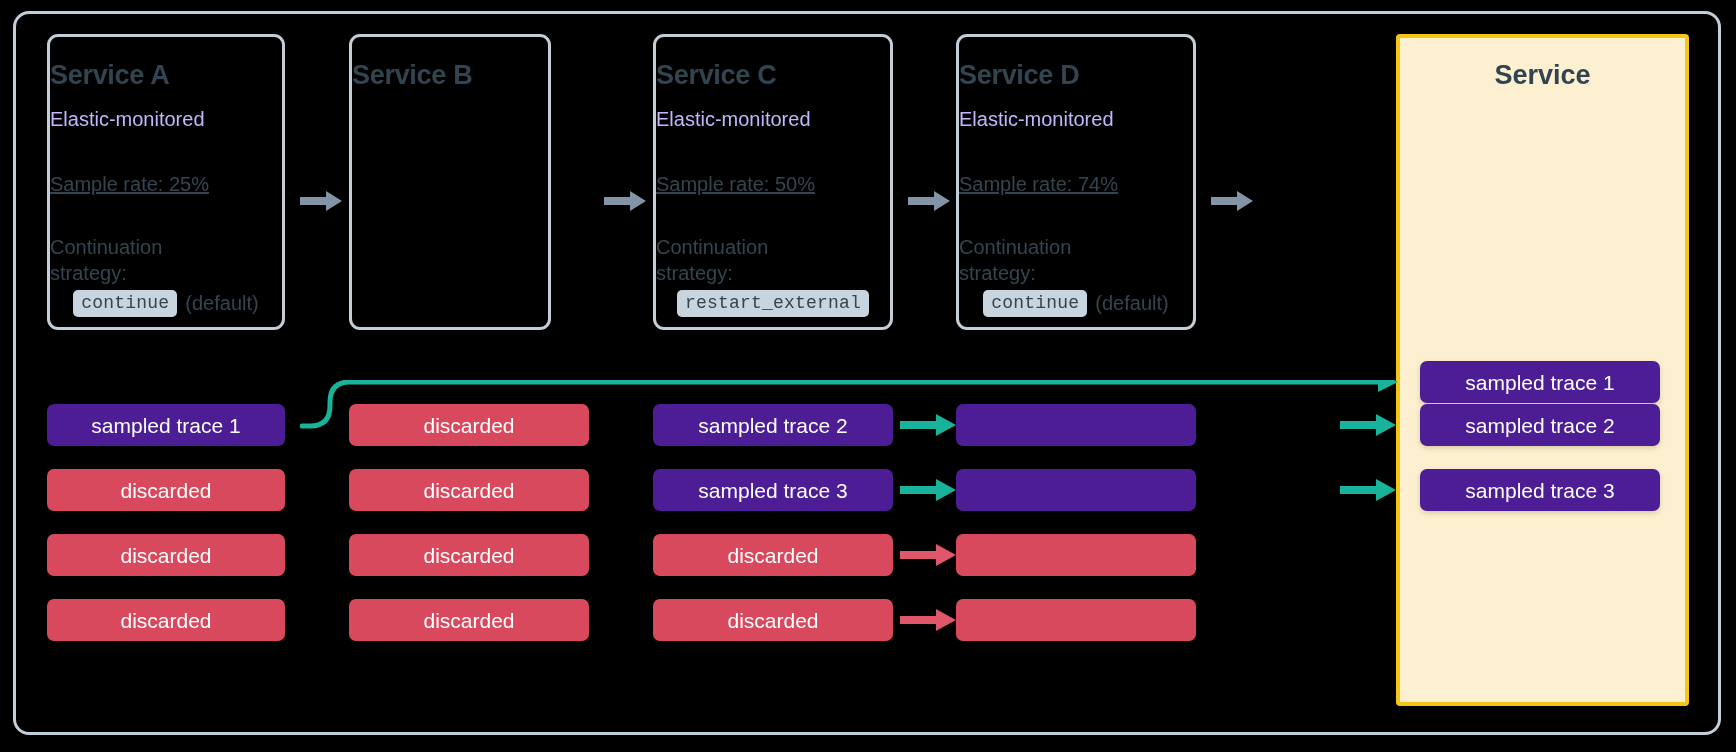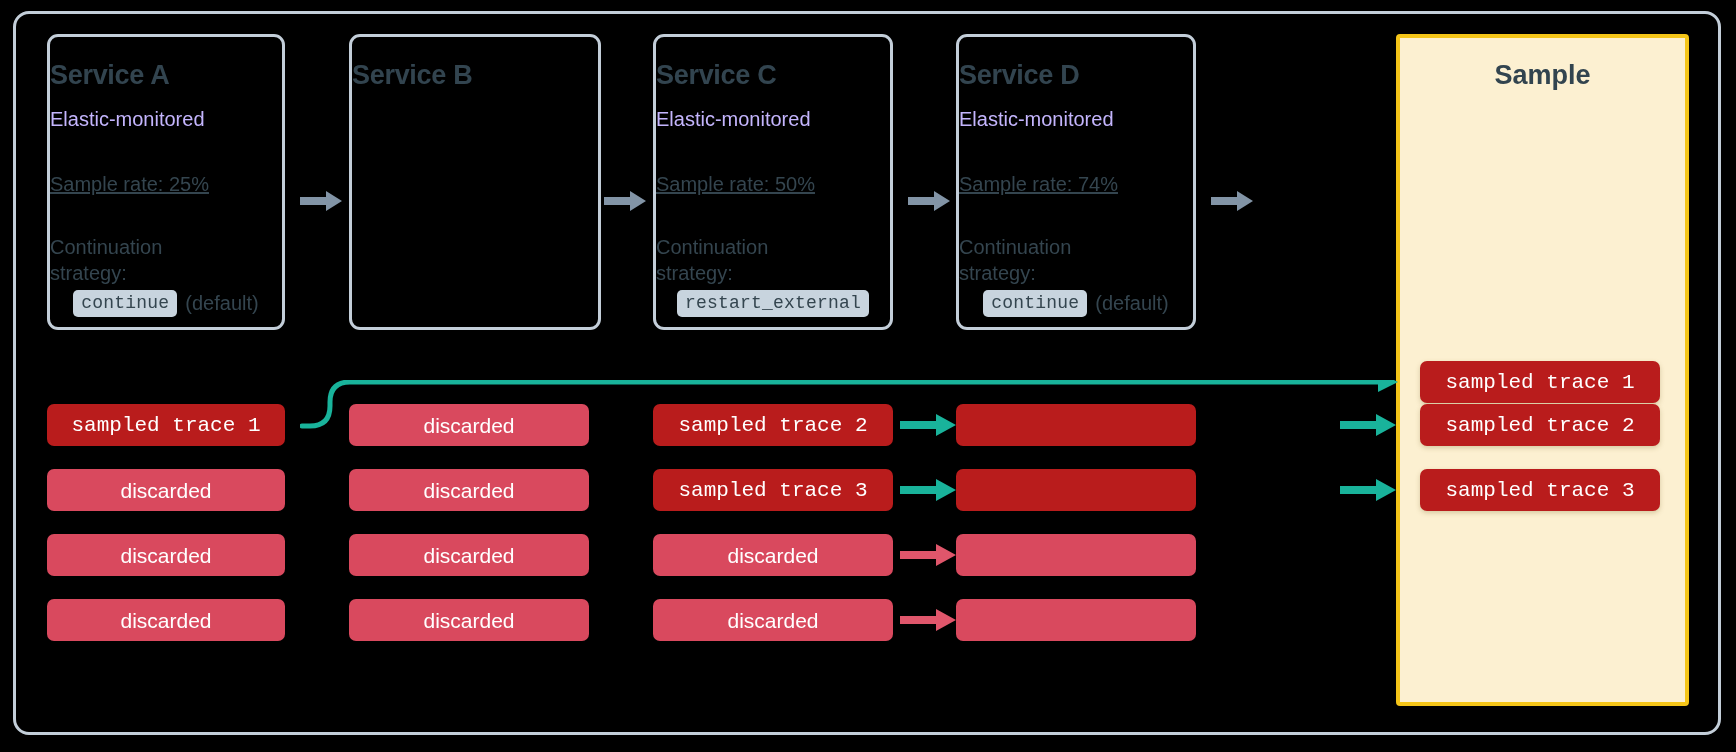--- a/index.html
+++ b/index.html
@@ -113,21 +113,21 @@
     position: absolute;
     height: 42px;
     border-radius: 7px;
     display: flex;
     align-items: center;
     justify-content: center;
     font-size: 21px;
     color: #ffffff;
     line-height: 1;
   }
-  .chip.sampled { background: #b91c1c; font-family: Liberation Mono, monospace; }
+  .chip.sampled { background: #4c1d95; }
   .chip.discarded { background: #d9495e; }
   .chip.in-result { box-shadow: 0 2px 5px rgba(120,100,40,0.28); }
 
   
   .flow-arrow {
     position: absolute;
     width: 56px; height: 22px;
   }
 
   
@@ -149,21 +149,21 @@
     <div class="svc-title">Service A</div>
     <div class="svc-sub">Elastic-monitored</div>
     <div class="svc-rate">Sample rate: 25%</div>
     <div class="svc-strategy-label">Continuation<br>strategy:</div>
     <div class="svc-strategy-row">
       <span class="code-badge">continue</span>
       <span class="svc-default">(default)</span>
     </div>
   </div>
 
-  <div class="service-card" style="left:349px; width:252px;">
+  <div class="service-card" style="left:349px; width:202px;">
     <div class="svc-title">Service B</div>
   </div>
 
   <div class="service-card" style="left:653px; width:240px;">
     <div class="svc-title">Service C</div>
     <div class="svc-sub">Elastic-monitored</div>
     <div class="svc-rate">Sample rate: 50%</div>
     <div class="svc-strategy-label">Continuation<br>strategy:</div>
     <div class="svc-strategy-row">
       <span class="code-badge">restart_external</span>
@@ -175,21 +175,21 @@
     <div class="svc-sub">Elastic-monitored</div>
     <div class="svc-rate">Sample rate: 74%</div>
     <div class="svc-strategy-label">Continuation<br>strategy:</div>
     <div class="svc-strategy-row">
       <span class="code-badge">continue</span>
       <span class="svc-default">(default)</span>
     </div>
   </div>
 
   <div id="result-panel">
-    <div id="result-title">Sample</div>
+    <div id="result-title">Service</div>
   </div>
 
   <div class="gray-arrow" style="left:300px;">
     <svg width="42" height="20" viewBox="0 0 42 20">
         <path d="M0 6 H26 V0 L42 10 L26 20 V14 H0 Z" fill="#8294a6"></path>
       </svg>
   </div>
   <div class="gray-arrow" style="left:604px;">
     <svg width="42" height="20" viewBox="0 0 42 20">
         <path d="M0 6 H26 V0 L42 10 L26 20 V14 H0 Z" fill="#8294a6"></path>

